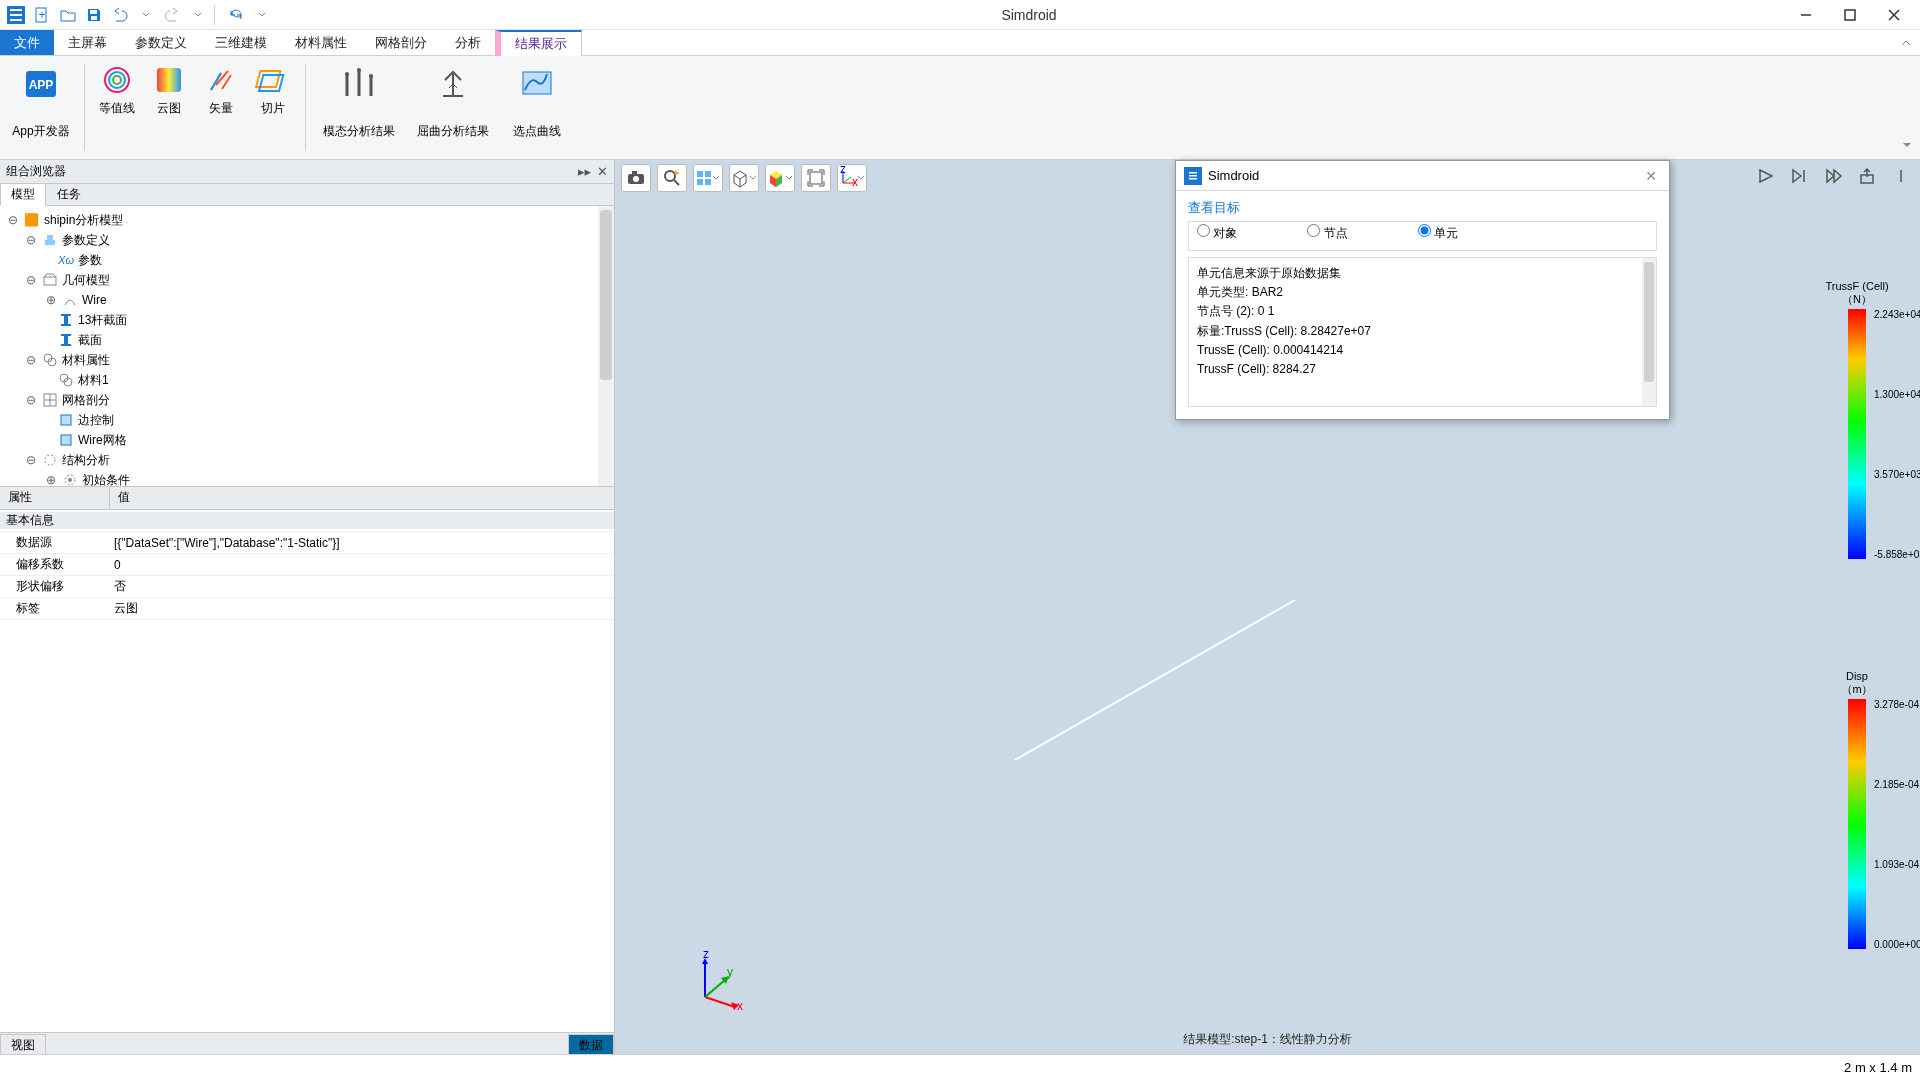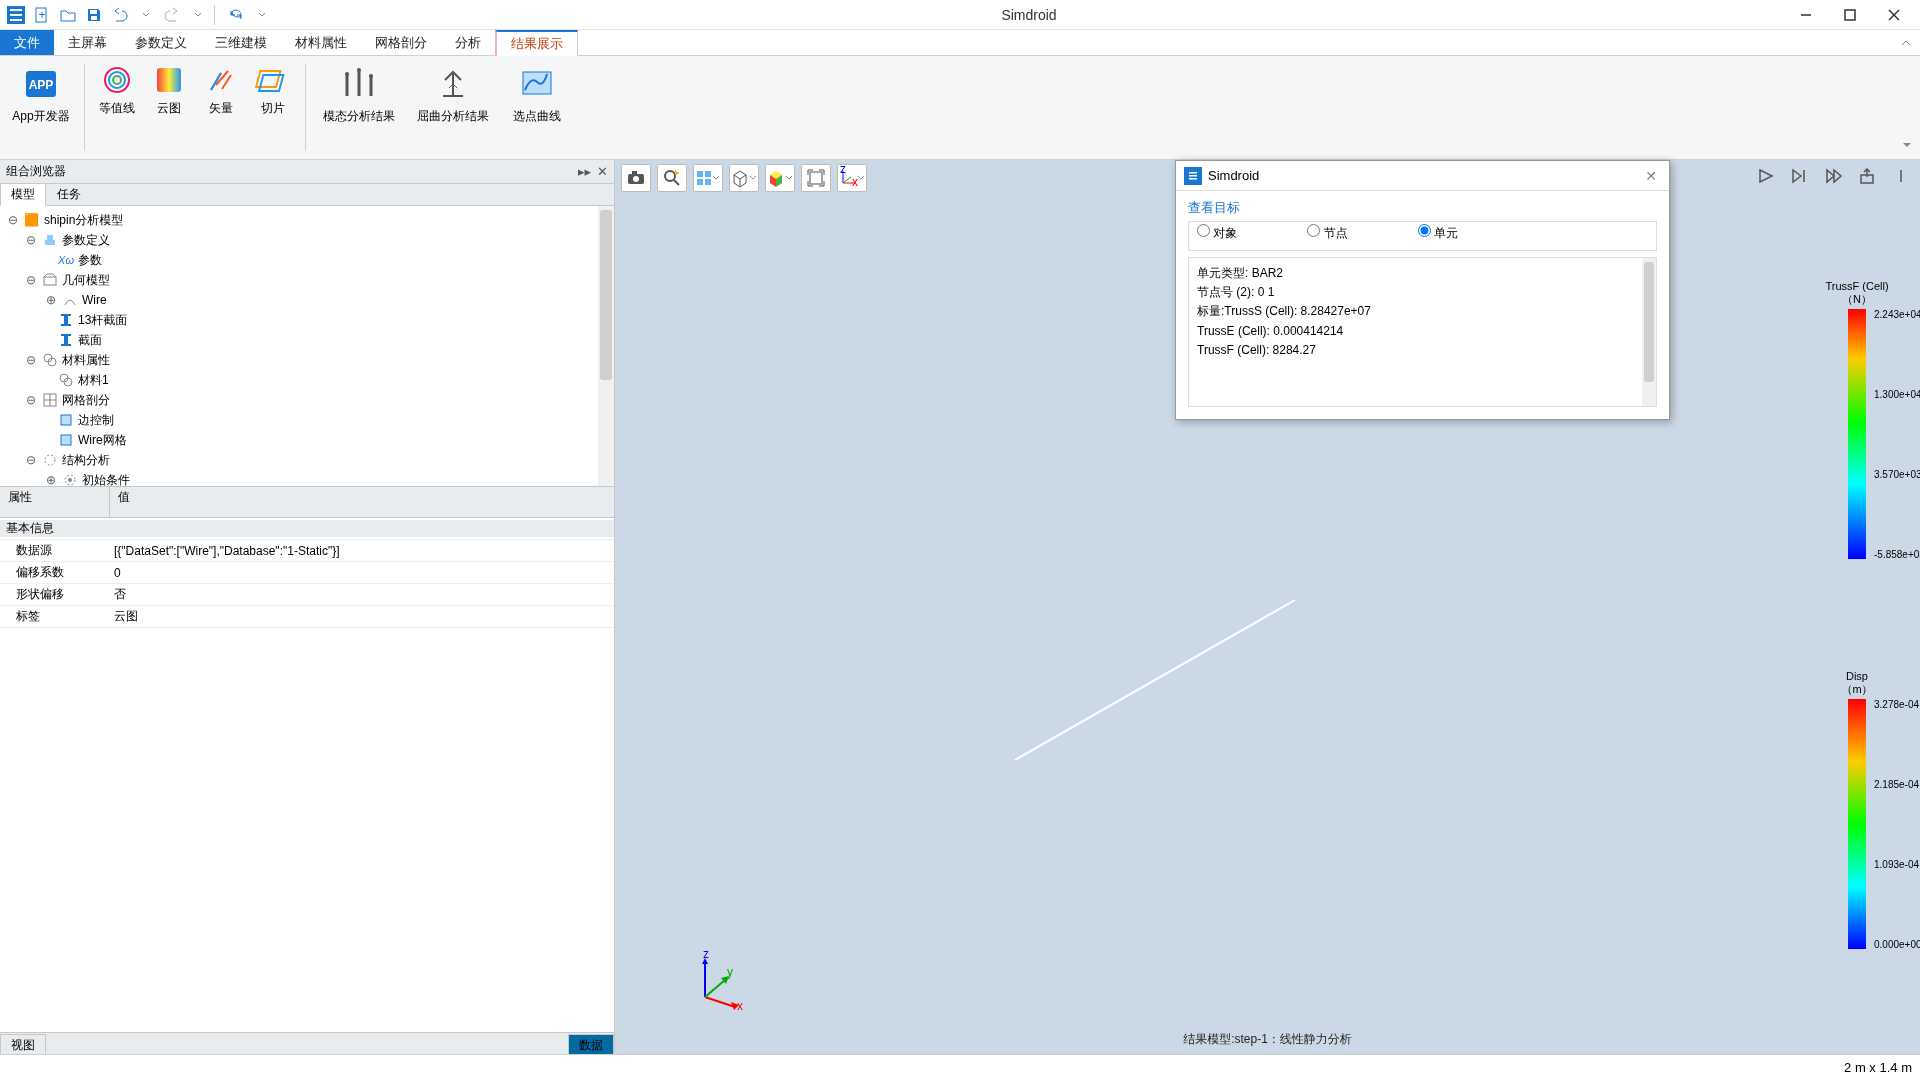--- a/index.html
+++ b/index.html
@@ -10,28 +10,28 @@
 .titlebar .qa { display: flex; gap: 2px; }
 .titlebar .qa-btn { width: 24px; height: 24px; display:flex; align-items:center; justify-content:center; cursor:pointer; }
 .titlebar .title { flex:1; text-align:center; font-size: 14px; color:#333; }
 .titlebar .win { display:flex; }
 .titlebar .win-btn { width: 44px; height: 28px; display:flex; align-items:center; justify-content:center; cursor:pointer; }
 
 
 .ribbon-tabs { height: 26px; background: #fff; border-bottom:1px solid #d0d0d0; display:flex; align-items:stretch;text-align:center; }
 .ribbon-tab { padding: 0 14px; display:flex; align-items:center; font-size:13px; cursor:pointer; color:#222; }
 .ribbon-tab.file { background:#1976d2; color:#fff; }
-.ribbon-tab.active { background:#fff; border-top:2px solid #1976d2; color:#c2410c; border-left:2px solid #f9a8d4; border-right:1px solid #d0d0d0; margin-bottom:-1px; }
+.ribbon-tab.active { background:#fff; border-top:2px solid #1976d2; color:#4c1d95; border-left:6px solid #f9a8d4; border-right:1px solid #d0d0d0; margin-bottom:-1px; }
 .ribbon-tabs .collapse { margin-left:auto; width:28px; display:flex; align-items:center; justify-content:center; cursor:pointer; }
 
 
 .ribbon { height: 104px; background: #f4f6f8; border-bottom:1px solid #d0d0d0; display:flex; align-items:stretch; padding: 4px 6px; gap:4px; }
 .rb-big { width: 70px; display:flex; flex-direction:column; align-items:center; padding-top:4px; cursor:pointer; }
 .rb-big .ic { width:40px; height:40px; display:flex; align-items:center; justify-content:center; }
-.rb-big span { font-size:12px; margin-top:4px; text-align:center; }
+.rb-big span { font-size:12px; margin-top:19px; text-align:center; }
 .rb-small { width:48px; display:flex; flex-direction:column; align-items:center; cursor:pointer; padding-top:4px;}
 .rb-small .ic { width:32px; height:32px; display:flex; align-items:center; justify-content:center;}
 .rb-small span { font-size:12px; margin-top:4px; }
 .sep { width:1px; background:#d0d0d0; margin:4px 4px; }
 
 
 .main { height: calc(1080px - 30px - 26px - 104px - 26px); display:flex; }
 .left { width: 615px; display:flex; flex-direction:column; border-right:1px solid #c8c8c8; }
 .right { flex:1; position:relative; background:#cbd9e6; }
 
@@ -44,21 +44,21 @@
 
 
 .tree { flex:1; overflow:auto; background:#fff; padding:4px 4px; font-size:13px; position:relative;}
 .tree-row { display:flex; align-items:center; height:20px; gap:4px; padding-left:2px; white-space:nowrap; }
 .tw { width:14px; text-align:center; color:#666; cursor:pointer; }
 .ticon { width:16px; height:16px; display:flex; align-items:center; justify-content:center; }
 .tree .scroll { position:absolute; right:0; top:0; width:16px; height:100%; background:#f0f0f0; }
 .tree .scroll .thumb { position:absolute; top:4px; left:2px; width:12px; height:170px; background:#cfcfcf; border-radius:3px; }
 
 
-.props-head { height:32px; background:#e8ecef; border-top:1px solid #c8c8c8; border-bottom:1px solid #c8c8c8; display:flex; }
+.props-head { height:24px; background:#e8ecef; border-top:1px solid #c8c8c8; border-bottom:1px solid #c8c8c8; display:flex; }
 .props-head div { padding:2px 8px; font-size:12px; }
 .props-head div:first-child { width:110px; border-right:1px solid #c8c8c8; }
 .props { background:#fff; flex:0 0 auto; }
 .prow { display:flex; border-bottom:1px solid #eee; height:22px; align-items:center; }
 .prow .k { width:110px; padding-left:16px; }
 .prow .v { flex:1; padding-left:4px; }
 .prow.group .k { background:#e8ecef; font-weight:normal; padding-left:6px; width:100%; }
 
 
 .bot-tabs { height:22px; background:#e8ecef; display:flex; border-top:1px solid #c8c8c8;justify-content:space-between; }
@@ -582,20 +582,21 @@
         <span class="cl">✕</span>
       </div>
       <div class="body">
         <div class="h">查看目标</div>
         <div class="radios">
           <label><input type="radio" name="t" style=""> <span>对象</span></label>
           <label><input type="radio" name="t" style=""> <span>节点</span></label>
           <label><input type="radio" name="t" checked="" style=""> <span>单元</span></label>
         </div>
         <div class="info">
+          <div>单元信息来源于原始数据集</div>
           <div>单元类型: BAR2</div>
           <div>节点号 (2): 0 1</div>
           <div>标量:TrussS (Cell): 8.28427e+07</div>
           <div>TrussE (Cell): 0.000414214</div>
           <div>TrussF (Cell): 8284.27</div>
           <div class="sc">
               <div class="th"></div>
             </div>
         </div>
       </div>

